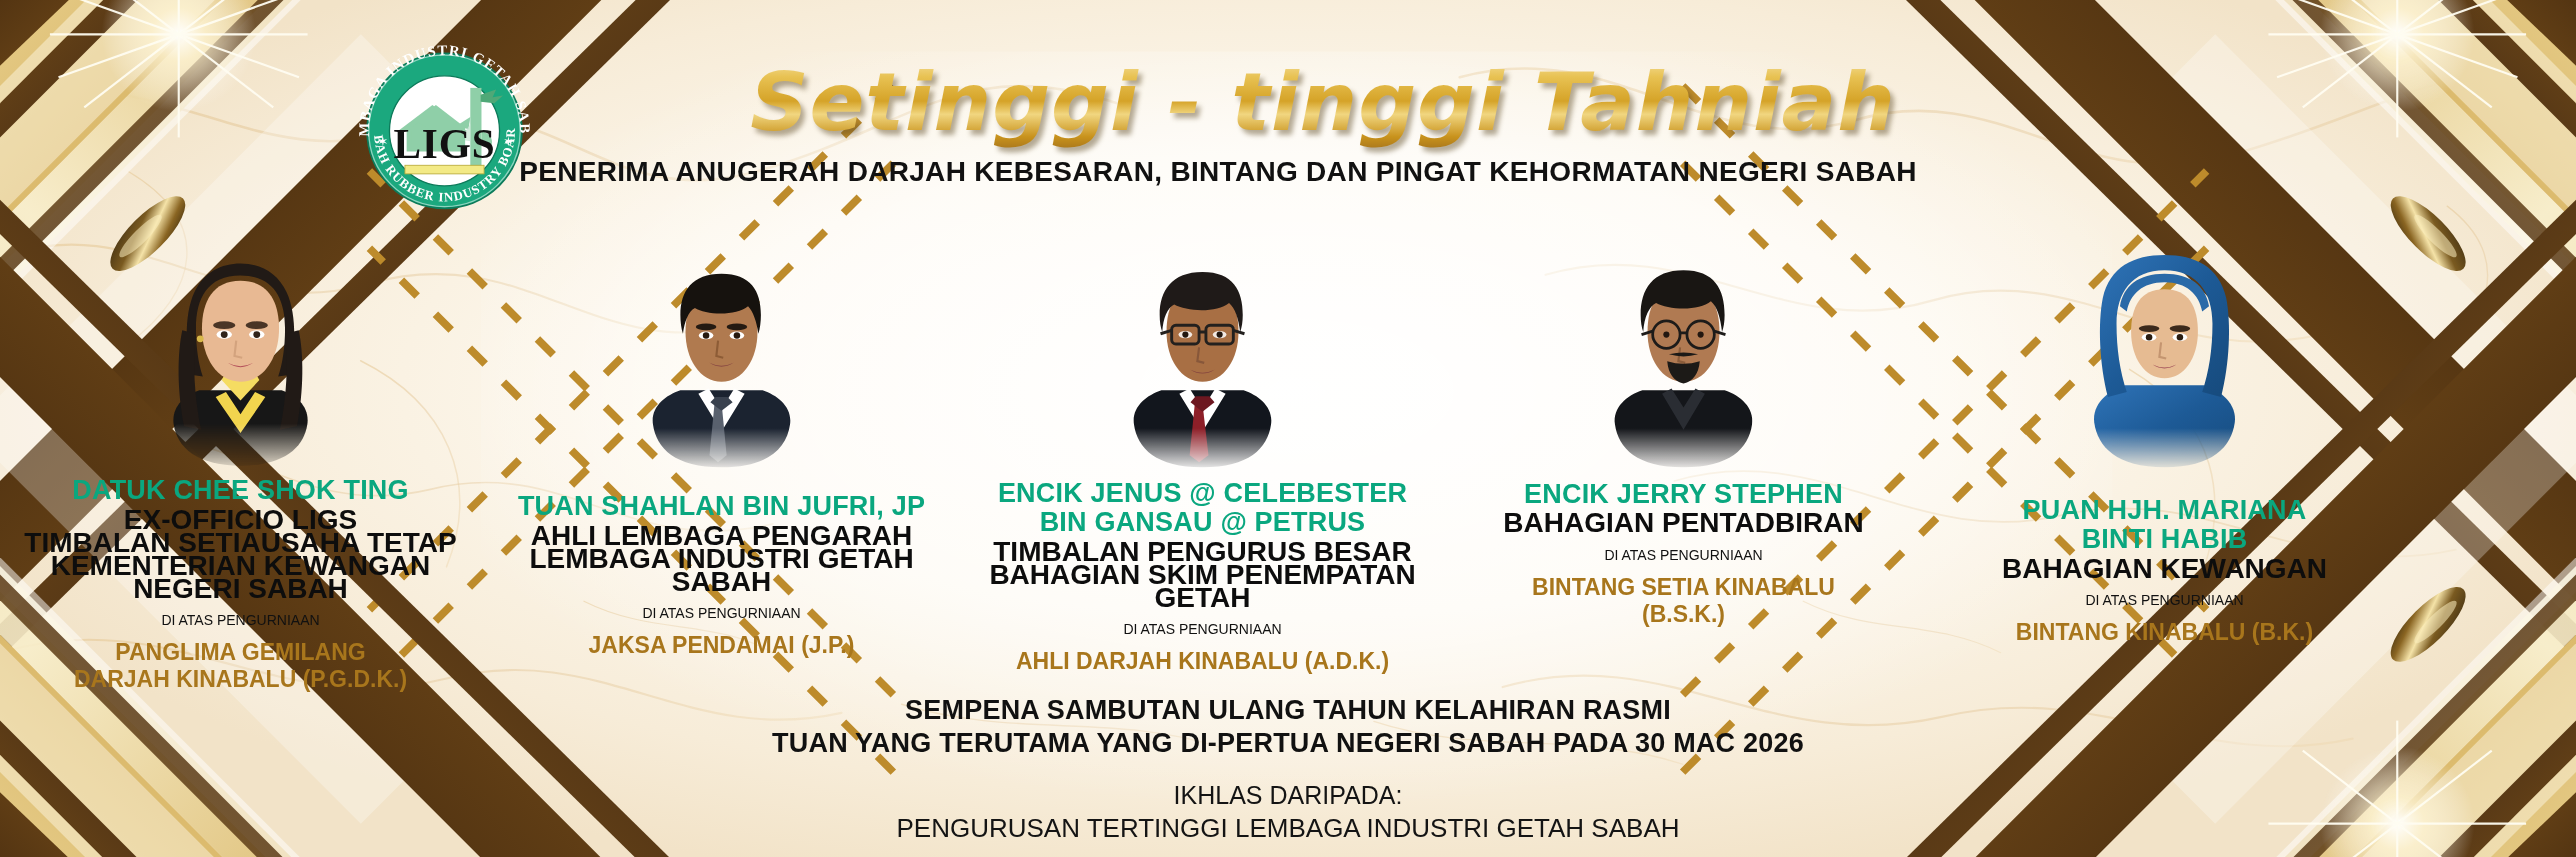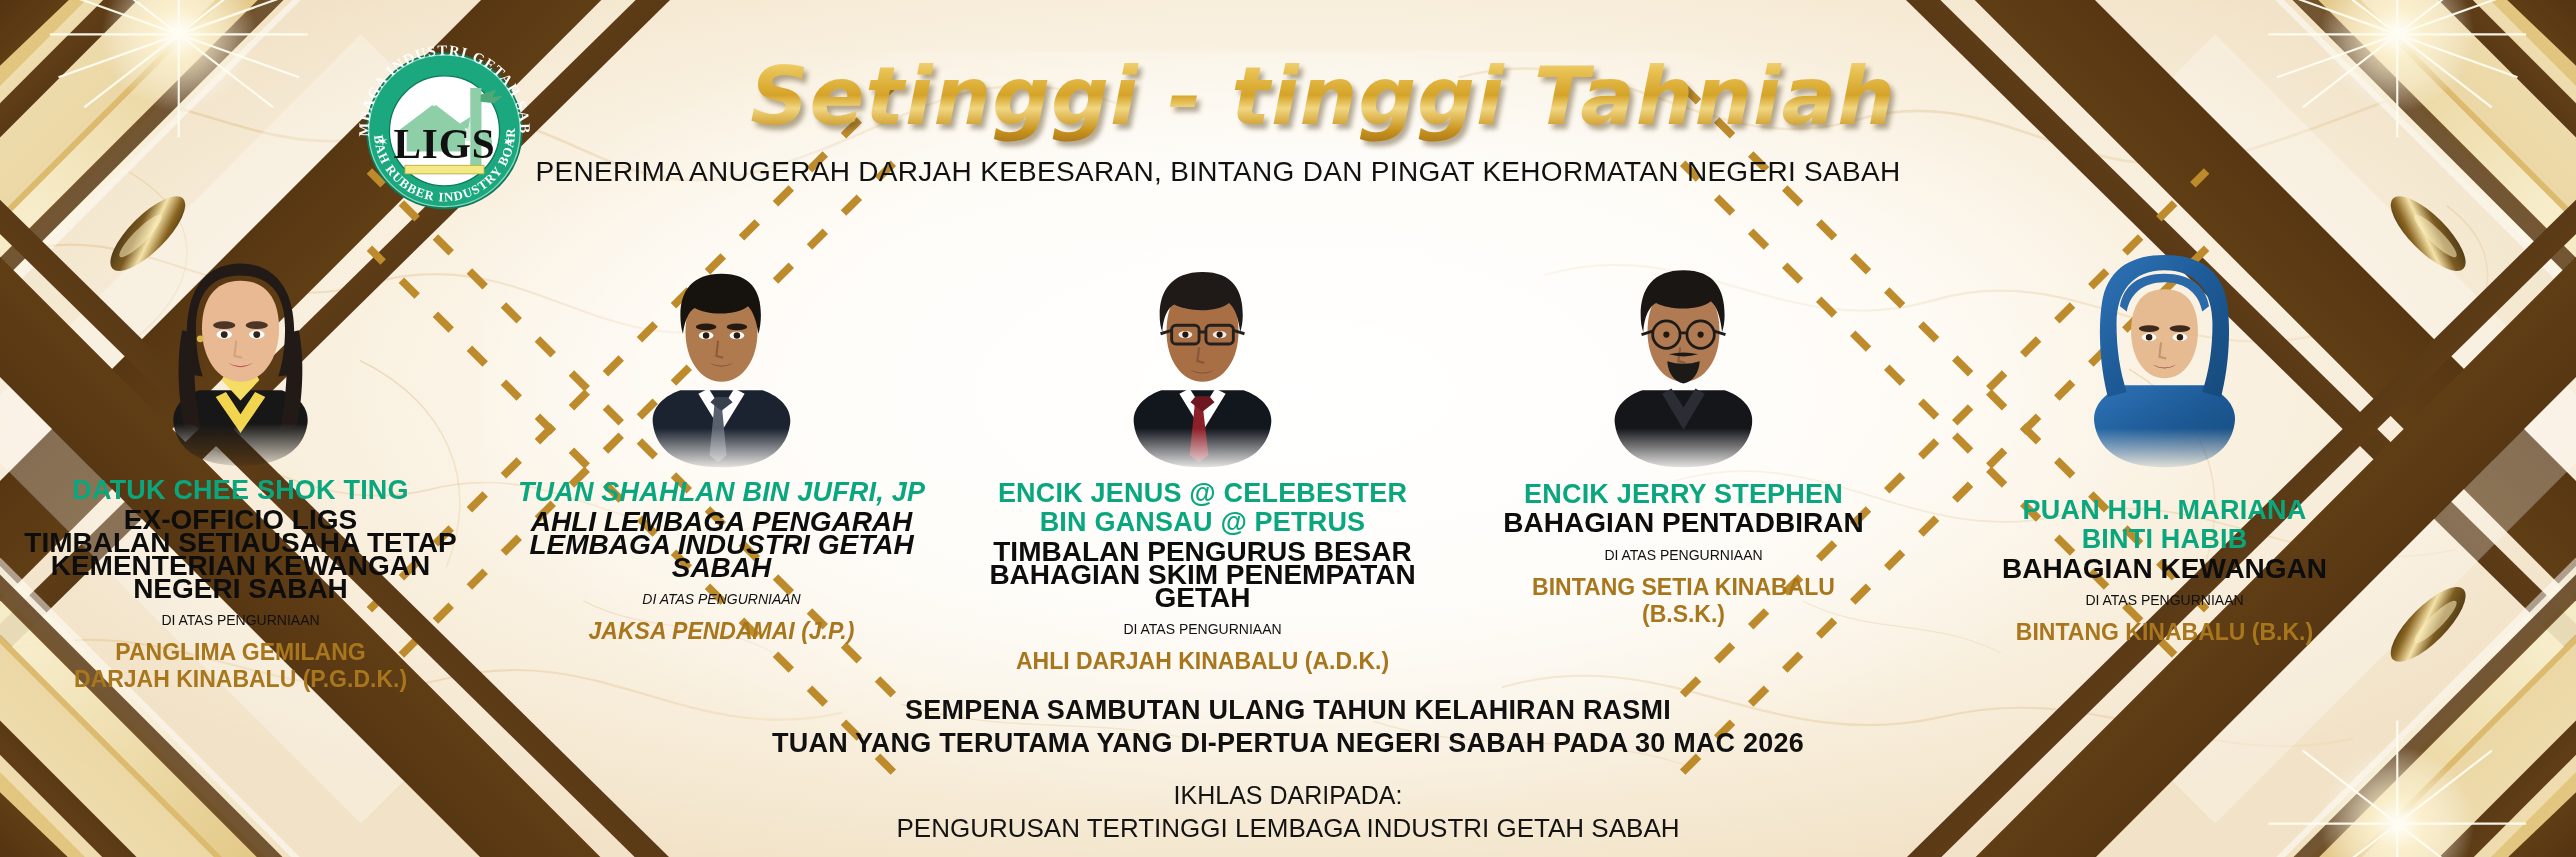--- a/index.html
+++ b/index.html
@@ -23,33 +23,33 @@
   .corner.br{right:0;bottom:0;transform:scale(-1,-1);}
   .corner svg{position:absolute;left:0;top:0;}
 
   
   .header{position:absolute;left:0;top:19px;width:2576px;height:215px;}
 
   .logo{position:absolute;left:348px;top:19px;width:193px;height:172px;}
   .logo svg{width:100%;height:100%;}
 
   .title{
-    position:absolute;left:550px;top:31px;width:1546px;height:94px;
+    position:absolute;left:550px;top:37px;width:1546px;height:94px;
     font-size:81px;font-weight:bold;font-style:italic;letter-spacing:0.9px;
     font-family:"DejaVu Sans",sans-serif;
     text-align:center;line-height:93px;white-space:nowrap;
     background:linear-gradient(180deg,#f7e4a8 0%,#e8c253 22%,#d5a328 48%,#f1d680 62%,#c8921c 86%,#a8761c 100%);
     -webkit-background-clip:text;background-clip:text;color:transparent;
     -webkit-text-fill-color:transparent;
     filter:drop-shadow(4.3px 5.2px 2.6px rgba(90,70,30,.45));
   }
 
   .subtitle{
     position:absolute;left:0;top:137px;width:2436px;
-    text-align:center;font-size:28px;font-weight:normal;color:#111;
+    text-align:center;font-size:28px;font-weight:bold;color:#111;
     letter-spacing:0.3px;font-family:"Liberation Sans",sans-serif;
   }
 
   
   .people{position:absolute;left:0;top:251px;width:2360px;height:421px;display:flex;}
   .person{flex:1 1 0;position:relative;display:flex;flex-direction:column;align-items:center;}
 
   .photo-wrap{position:relative;width:215px;height:222px;display:flex;align-items:flex-end;justify-content:center;}
   .photo-wrap svg{display:block;}
 
@@ -66,21 +66,21 @@
     color:#111;font-weight:normal;font-size:14px;line-height:21.5px;margin-top:10.3px;
     font-family:"Liberation Sans",sans-serif;
   }
   .paward{
     color:#a8761c;font-weight:bold;font-size:23px;line-height:27px;margin-top:7.7px;
     font-family:"Liberation Sans",sans-serif;white-space:pre-line;
   }
 
   
   .p0 .ptext{margin-top:3.4px;}
-  .p1 .ptext{margin-top:5px;font-style:italic;}
+  .p1 .ptext{margin-top:19px;}
   .p2 .ptext{margin-top:6px;}
   .p3 .ptext{margin-top:6.9px;}
   .p4 .ptext{margin-top:23px;}
 
   
   .footer{position:absolute;left:0;top:694px;width:2576px;text-align:center;}
   .foot-a{font-size:27px;font-weight:bold;color:#111;line-height:33px;letter-spacing:0.2px;}
   .foot-b{font-size:25px;font-weight:normal;color:#141414;line-height:33px;margin-top:19px;}
   .foot-b .l2{font-size:26px;}
 </style>

